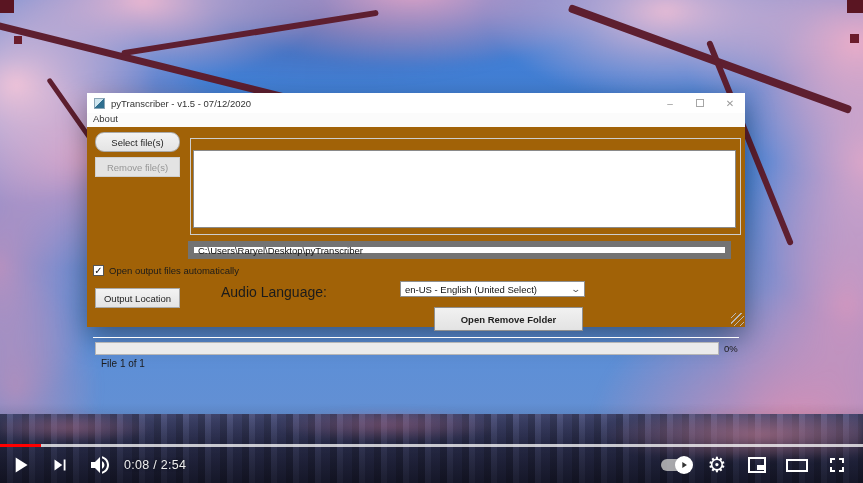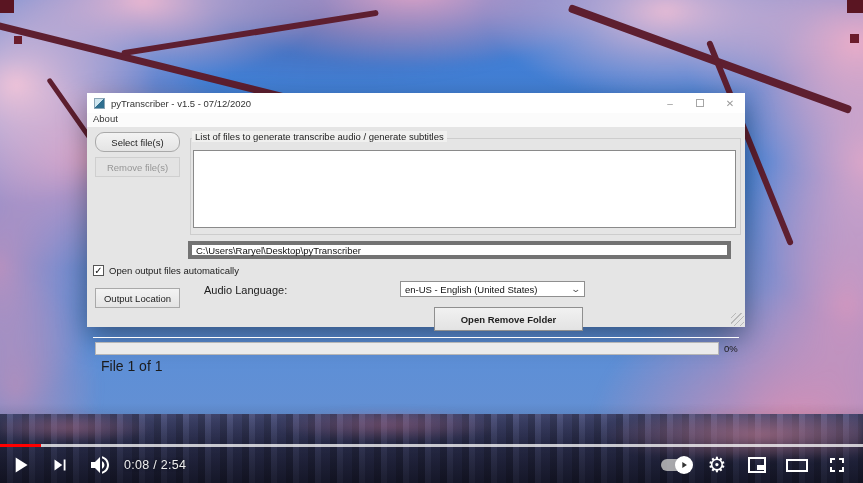--- a/index.html
+++ b/index.html
@@ -39,21 +39,21 @@
     background:
       repeating-linear-gradient(90deg, rgba(24,26,48,.45) 0 7px, rgba(90,96,140,.25) 7px 13px, rgba(40,44,80,.4) 13px 22px),
       linear-gradient(180deg,#565c8a 0%,#3c4068 40%,#2b2e50 100%);}
   .city-blossom{position:absolute;left:0;top:408px;width:863px;height:50px;filter:blur(3px);
     background:
       radial-gradient(ellipse 120px 22px at 8% 40%, rgba(214,130,160,.5), rgba(214,130,160,0) 70%),
       radial-gradient(ellipse 160px 24px at 45% 35%, rgba(206,120,152,.45), rgba(206,120,152,0) 70%),
       radial-gradient(ellipse 220px 40px at 88% 55%, rgba(224,146,176,.75), rgba(224,146,176,0) 72%);}
 
   
-  .win{position:absolute;left:87px;top:93px;width:658px;height:234px;background:#e5e5e5;
+  .win{position:absolute;left:87px;top:93px;width:658px;height:234px;background:#a16207;
        box-shadow:0 10px 26px rgba(0,0,0,.4);font-size:10px;color:#1b1b1b;}
   .titlebar{position:absolute;left:0;top:0;right:0;height:20px;background:#ffffff;
             display:flex;align-items:center;}
   .app-icon{width:11px;height:11px;margin:0 6px 0 7px;border:1px solid #8aa5b5;
             background:linear-gradient(135deg,#cfe6ef 0 45%,#2f6f8f 45%);}
   .title-text{font-size:9.5px;color:#333;}
   .caption-btns{margin-left:auto;display:flex;align-items:center;height:100%;}
   .cap{width:30px;height:100%;display:flex;align-items:center;justify-content:center;
        color:#9a9a9a;font-size:10px;cursor:default;}
   .cap .sq{width:8px;height:8px;border:1px solid #a6a6a6;display:block;}
@@ -70,46 +70,46 @@
   .btn-output{left:8px;top:147px;width:85px;height:20px;margin-top:48px;}
 
   .groupbox{position:absolute;left:103px;top:45px;width:551px;height:97px;
             border:1px solid #cdcdcd;}
   .group-label{position:absolute;left:105px;top:38px;padding:0 3px;background:#f0f0ef;
                font-size:9.5px;color:#222;}
   .listbox{position:absolute;left:106px;top:57px;width:543px;height:78px;background:#fff;
            border:1px solid #8a8a8a;}
 
   .path-field{position:absolute;left:101px;top:148px;width:543px;height:18px;background:#fff;
-              border:4px solid #737373;display:flex;align-items:center;padding:0 4px;
+              border:6px solid #737373;display:flex;align-items:center;padding:0 4px;
               font-size:9.5px;color:#111;}
 
   .chk-row{position:absolute;left:6px;top:172px;display:flex;align-items:center;gap:5px;}
   .chk{width:11px;height:11px;background:#fff;border:1px solid #555;display:flex;
        align-items:center;justify-content:center;font-size:10px;line-height:1;color:#111;}
   .chk-label{font-size:9.5px;color:#1b1b1b;}
 
-  .lang-label{position:absolute;left:117px;top:191px;font-size:11px;color:#1b1b1b;}
+  .lang-label{position:absolute;left:134px;top:191px;font-size:14px;color:#1b1b1b;}
   .combo{position:absolute;left:313px;top:188px;width:185px;height:16px;background:#fff;
          border:1px solid #8f8f8f;display:flex;align-items:center;padding:0 4px;
          font-size:9.5px;color:#111;}
   .combo .chev{margin-left:auto;font-size:9px;color:#555;transform:scaleX(1.4);}
 
   .btn-transcribe{left:125px;top:214px;width:213px;height:24px;background:#d9d9d9;
                   border:1px solid #d0d0d0;color:#9a9a9a;}
   .btn-openfolder{left:347px;top:214px;width:149px;height:24px;font-weight:bold;
                   background:linear-gradient(180deg,#f1f1f1,#e3e3e3);border:1px solid #8f8f8f;}
 
   .divider{position:absolute;left:6px;top:244px;width:646px;height:1px;background:#d9d9d9;
            border-bottom:1px solid #fcfcfc;}
   .pbar{position:absolute;left:8px;top:249px;width:624px;height:13px;background:#ebebeb;
         border:1px solid #b6b6b6;}
   .pbar-fill{height:100%;width:0;background:#06b025;}
   .pct{position:absolute;left:637px;top:250px;font-size:9.5px;color:#1b1b1b;}
-  .filecount{position:absolute;left:14px;top:265px;font-size:14px;color:#1b1b1b;}
+  .filecount{position:absolute;left:14px;top:265px;font-size:10px;color:#1b1b1b;}
   .grip{position:absolute;right:1px;bottom:1px;width:13px;height:13px;
         background:repeating-linear-gradient(135deg,transparent 0 3px,#b9b9b9 3px 4px);}
 
   
   .shade{position:absolute;left:0;bottom:0;width:100%;height:80px;
          background:linear-gradient(180deg,rgba(0,0,0,0) 0%,rgba(0,0,0,.5) 100%);}
   .yt-progress{position:absolute;left:0;bottom:36px;width:100%;height:3px;
                background:rgba(255,255,255,.75);}
   .yt-played{position:absolute;left:0;top:0;height:100%;background:#f00;width:52px;}
   .yt-bar{position:absolute;left:0;bottom:0;width:100%;height:36px;display:flex;
@@ -159,34 +159,33 @@
       </span>
     </div>
     <div class="menubar">
       <span class="menu-item">About</span>
     </div>
 
     <div class="btn btn-select">Select file(s)</div>
     <div class="btn btn-remove disabled">Remove file(s)</div>
 
     <div class="groupbox"></div>
-    <div class="group-label">List of files to generate transcribe audio / generate subtitles</div>
     <div class="listbox"></div>
 
     <div class="btn btn-output">Output Location</div>
     <div class="path-field">C:\Users\Raryel\Desktop\pyTranscriber</div>
 
     <div class="chk-row">
       <span class="chk">✓</span>
       <span class="chk-label">Open output files automatically</span>
     </div>
 
     <div class="lang-label">Audio Language:</div>
     <div class="combo">
-      <span>en-US - English (United States)</span>
+      <span>en-US - English (United Select)</span>
       <span class="chev">⌄</span>
     </div>
 
     <div class="btn btn-openfolder">Open Remove Folder</div>
 
     <div class="divider"></div>
     <div class="pbar">
       <div class="pbar-fill" style="width: 0%;"></div>
     </div>
     <div class="pct">0%</div>

